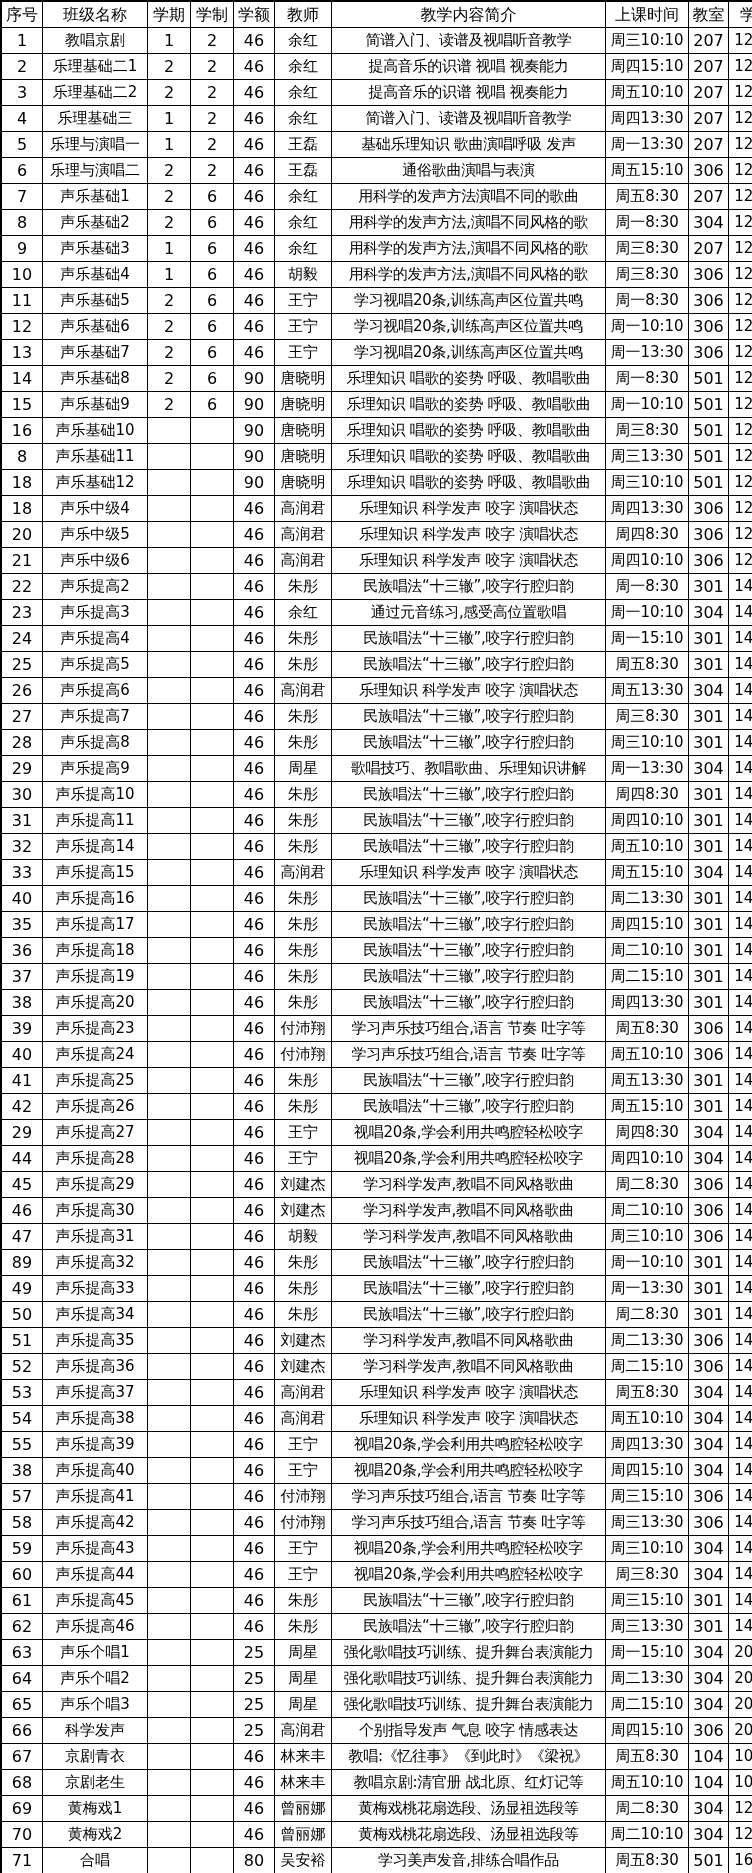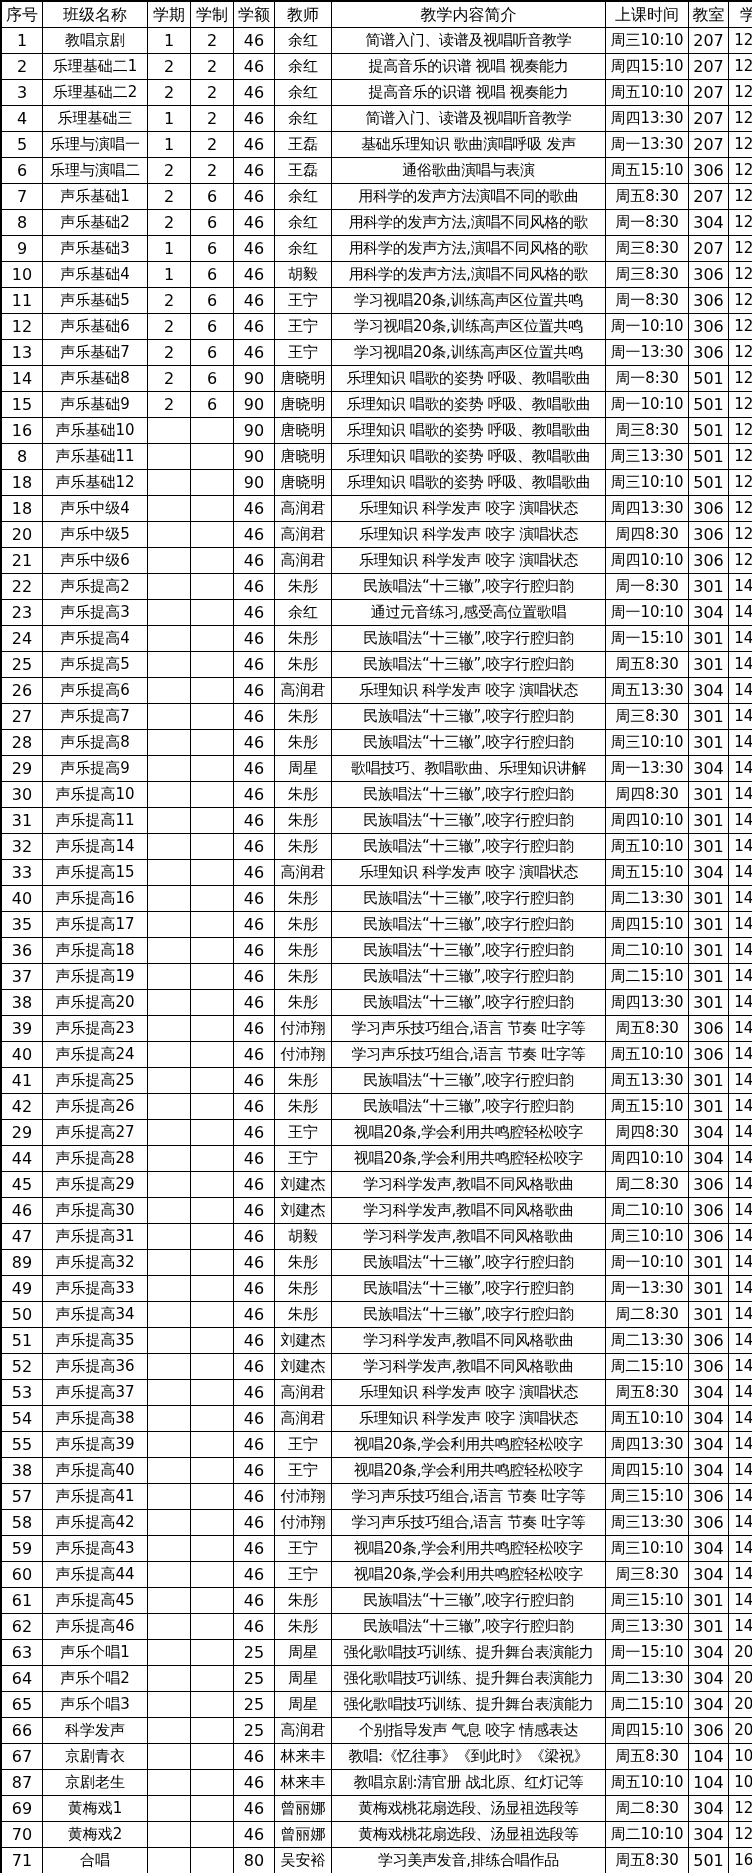--- a/index.html
+++ b/index.html
@@ -842,21 +842,21 @@
           <td class="c-term"></td>
           <td class="c-duration"></td>
           <td class="c-quota">46</td>
           <td class="c-teacher">林来丰</td>
           <td class="c-content">教唱:《忆往事》《到此时》《梁祝》</td>
           <td class="c-time">周五8:30</td>
           <td class="c-room">104</td>
           <td class="c-fee">100元</td>
         </tr>
         <tr>
-          <td class="c-no">87</td>
+          <td class="c-no">68</td>
           <td class="c-name">京剧老生</td>
           <td class="c-term"></td>
           <td class="c-duration"></td>
           <td class="c-quota">46</td>
           <td class="c-teacher">林来丰</td>
           <td class="c-content">教唱京剧:清官册 战北原、红灯记等</td>
           <td class="c-time">周五10:10</td>
           <td class="c-room">104</td>
           <td class="c-fee">100元</td>
         </tr>

